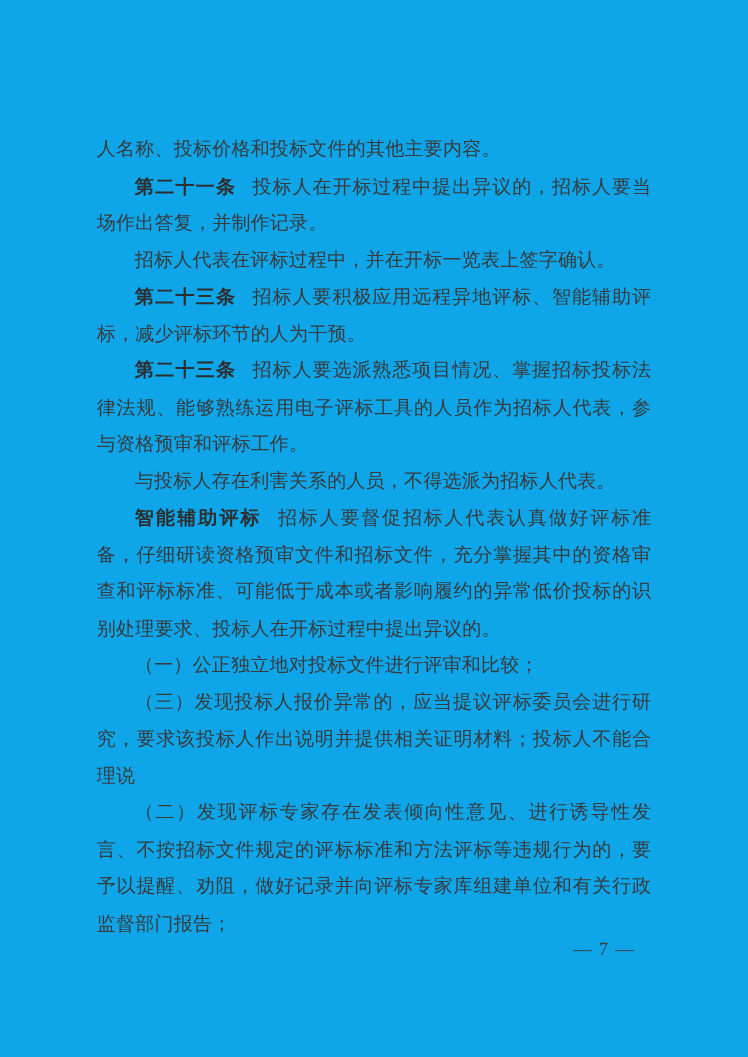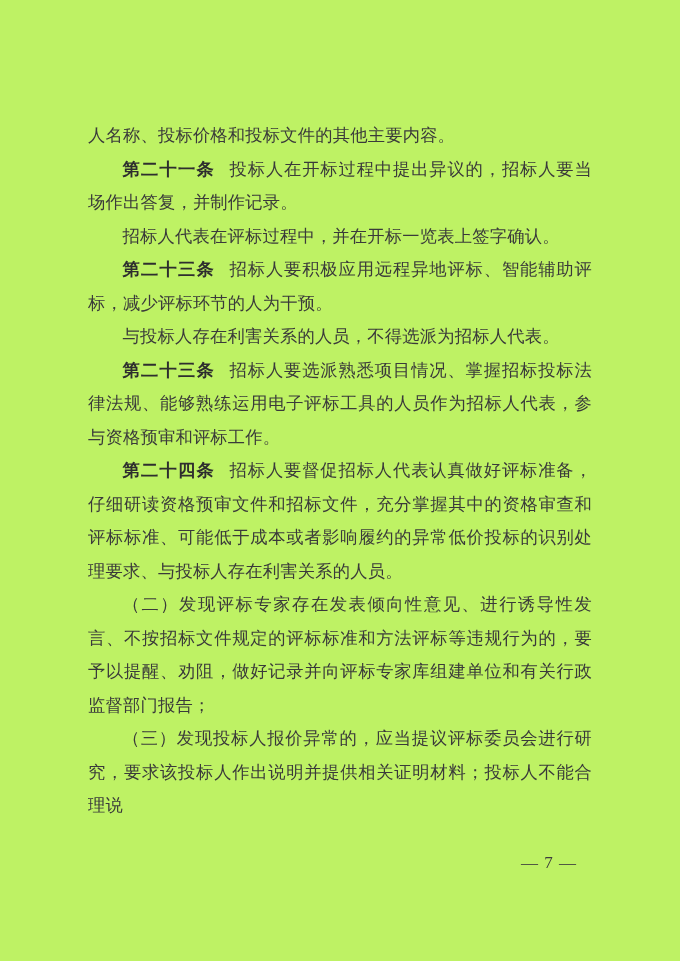--- a/index.html
+++ b/index.html
@@ -4,21 +4,21 @@
 <style>
   html, body {
     margin: 0;
     padding: 0;
     background: #ffffff;
   }
   .page {
     position: relative;
     width: 680px;
     height: 961px;
-    background: #bef264;
+    background: #0ea5e9;
     overflow: hidden;
     font-family: "Liberation Serif", "DejaVu Serif", serif;
     color: #3a3a3a;
   }
   .text-block {
     position: absolute;
     left: 88px;
     top: 119px;
     width: 504px;
   }
@@ -58,28 +58,29 @@
   <div class="text-block">
 
     <p class="para continuation"><span>人名称、投标价格和投标文件的其他主要内容。</span></p>
 
     <p class="para"><b class="article-lead">第二十一条</b><span>投标人在开标过程中提出异议的，招标人要当场作出答复，并制作记录。</span></p>
 
     <p class="para"><span>招标人代表在评标过程中，并在开标一览表上签字确认。</span></p>
 
     <p class="para"><b class="article-lead">第二十三条</b><span>招标人要积极应用远程异地评标、智能辅助评标，减少评标环节的人为干预。</span></p>
 
+    <p class="para"><b class="article-lead">第二十三条</b><span>招标人要选派熟悉项目情况、掌握招标投标法律法规、能够熟练运用电子评标工具的人员作为招标人代表，参与资格预审和评标工作。</span></p>
+
     <p class="para"><span>与投标人存在利害关系的人员，不得选派为招标人代表。</span></p>
 
-    <p class="para"><b class="article-lead">第二十三条</b><span>招标人要选派熟悉项目情况、掌握招标投标法律法规、能够熟练运用电子评标工具的人员作为招标人代表，参与资格预审和评标工作。</span></p>
-
-    <p class="para"><b class="article-lead">第二十四条</b><span>招标人要督促招标人代表认真做好评标准备，仔细研读资格预审文件和招标文件，充分掌握其中的资格审查和评标标准、可能低于成本或者影响履约的异常低价投标的识别处理要求、与投标人存在利害关系的人员。</span></p>
+    <p class="para"><b class="article-lead">智能辅助评标</b><span>招标人要督促招标人代表认真做好评标准备，仔细研读资格预审文件和招标文件，充分掌握其中的资格审查和评标标准、可能低于成本或者影响履约的异常低价投标的识别处理要求、投标人在开标过程中提出异议的。</span></p>
 
 
+    <p class="para"><span>（一）公正独立地对投标文件进行评审和比较；</span></p>
+
+    <p class="para"><span>（三）发现投标人报价异常的，应当提议评标委员会进行研究，要求该投标人作出说明并提供相关证明材料；投标人不能合理说</span></p>
 
     <p class="para"><span>（二）发现评标专家存在发表倾向性意见、进行诱导性发言、不按招标文件规定的评标标准和方法评标等违规行为的，要予以提醒、劝阻，做好记录并向评标专家库组建单位和有关行政监督部门报告；</span></p>
-
-    <p class="para"><span>（三）发现投标人报价异常的，应当提议评标委员会进行研究，要求该投标人作出说明并提供相关证明材料；投标人不能合理说</span></p>
 
   </div>
 
   <div class="page-number">— 7 —</div>
 </div>
 
 </body></html>

